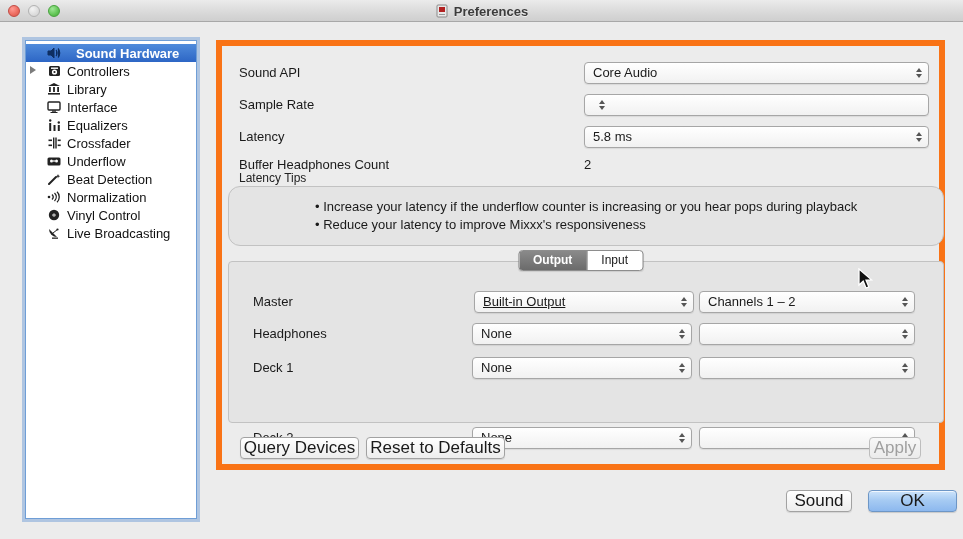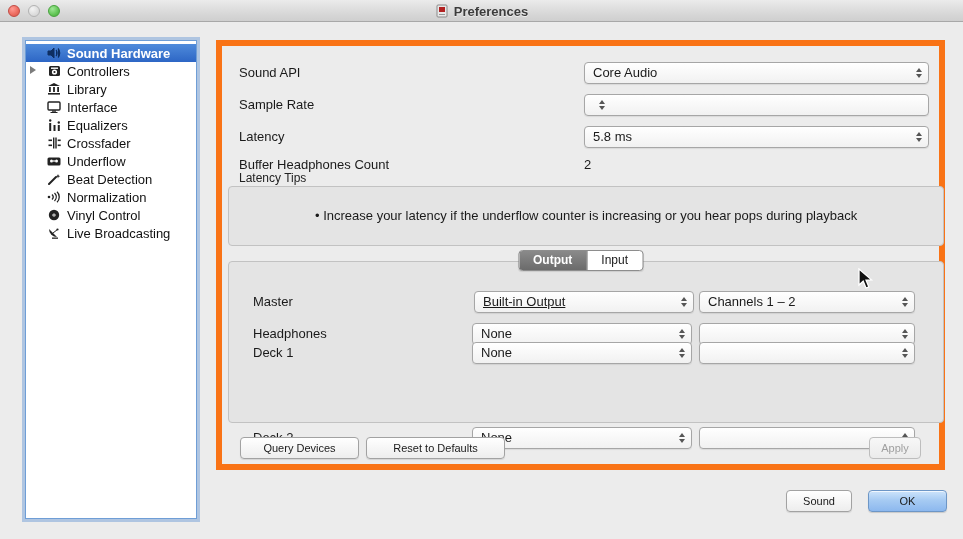--- a/index.html
+++ b/index.html
@@ -41,21 +41,21 @@
     padding-left:20px; cursor:default; color:#111;
   }
   .side-item .tri {
     position:absolute; left:4px; top:4px; width:0; height:0;
     border-left:6px solid #7c7c7c; border-top:4.5px solid transparent; border-bottom:4.5px solid transparent;
   }
   .side-item .sicon { width:16px; height:14px; margin-right:5px; flex:0 0 16px; display:flex; align-items:center; justify-content:center; }
   .side-item .sicon svg { display:block; }
   .side-item.selected {
     background:linear-gradient(#4f8bdb,#2d66c5);
-    color:#fff; font-weight:bold;
+    color:#fff; font-weight:bold;gap:9px;
   }
   .side-item.selected .sicon svg * { fill:#0e2f63; stroke:#0e2f63; }
 
   
   .panel {
     position:absolute; left:216px; top:40px; width:729px; height:430px;
     border:6px solid #f97316; background:#ececec;
   }
   .field-row { position:absolute; left:0; width:100%; height:22px; }
   .field-label { position:absolute; left:17px; top:0; line-height:22px; }
@@ -71,21 +71,21 @@
     width:18px; height:100%; display:flex; flex-direction:column;
     align-items:center; justify-content:center; gap:2px;
   }
   .combo .up { width:0;height:0;border-left:3.5px solid transparent;border-right:3.5px solid transparent;border-bottom:4.5px solid #555; }
   .combo .dn { width:0;height:0;border-left:3.5px solid transparent;border-right:3.5px solid transparent;border-top:4.5px solid #555; }
   .static-value { position:absolute; left:362px; top:0; line-height:22px; }
 
   .tips-label { position:absolute; left:17px; top:125px; font-size:12px; color:#222; }
   .tips-box {
     position:absolute; left:6px; top:140px; width:716px; height:60px;
-    background:#e4e4e4; border:1px solid #c2c2c2; border-radius:4px;
+    background:#e4e4e4; border:1px solid #c2c2c2; border-radius:12px;
     display:flex; align-items:center;
   }
   .tips-inner { margin-left:86px; }
   .tip-line { line-height:18px; }
   .tip-line::before { content:"• "; }
 
   
   .tabbar {
     position:absolute; top:204px; left:50%; transform:translateX(-50%);
     display:flex; height:21px; z-index:2;
@@ -102,21 +102,21 @@
     background:#e4e4e4; border:1px solid #c2c2c2; border-radius:4px;
   }
   .out-row { position:absolute; height:22px; width:100%; }
   .out-label { position:absolute; left:24px; line-height:22px; }
 
   
   .btn {
     position:absolute; height:22px; border:1px solid #a2a2a2; border-radius:4px;
     background:linear-gradient(#ffffff,#ededed);
     box-shadow:0 1px 1px rgba(0,0,0,.1);
-    font-family:inherit; font-size:11px; color:#1a1a1a;
+    font-family:inherit; font-size:17px; color:#1a1a1a;
     display:flex; align-items:center; justify-content:center; cursor:default;
   }
   .btn.disabled { color:#9f9f9f; background:linear-gradient(#f7f7f7,#ebebeb); border-color:#bdbdbd; box-shadow:none; }
   .btn.default {
     background:linear-gradient(#cde4fb,#a7cbf3 45%,#8cb8ee);
     border-color:#6d96c6;
     box-shadow:inset 0 1px 0 rgba(255,255,255,.7), 0 1px 1px rgba(0,0,0,.15);
   }
 
   .cursor { position:absolute; left:858px; top:268px; z-index:9; pointer-events:none; }
@@ -313,20 +313,21 @@
 
   <div class="field-row" style="top:108px;">
     <span class="field-label">Buffer Headphones Count</span>
     <span class="static-value">2</span>
   </div>
 
   <span class="tips-label">Latency Tips</span>
   <div class="tips-box">
     <div class="tips-inner">
       <div class="tip-line">Increase your latency if the underflow counter is increasing or you hear pops during playback</div>
+      <div class="tip-line">Reduce your latency to improve Mixxx's responsiveness</div>
     </div>
   </div>
 
   <div class="tabbar">
     <div class="tab selected">Output</div>
     <div class="tab">Input</div>
   </div>
 
   <div class="groupbox">
 
@@ -359,21 +360,21 @@
       </div>
       <div class="combo" style="left:470px; width:216px;">
         <span class="combo-text"></span>
         <span class="steppers">
             <span class="up"></span>
             <span class="dn"></span>
           </span>
       </div>
     </div>
 
-    <div class="out-row" style="top:80px;">
+    <div class="out-row" style="top:95px;">
       <span class="out-label">Deck 1</span>
       <div class="combo" style="left:243px; width:220px;">
         <span class="combo-text">None</span>
         <span class="steppers">
             <span class="up"></span>
             <span class="dn"></span>
           </span>
       </div>
       <div class="combo" style="left:470px; width:216px;">
         <span class="combo-text"></span>
@@ -402,19 +403,19 @@
       </div>
     </div>
   </div>
 
   <button class="btn" style="left:18px; top:391px; width:119px;">Query Devices</button>
   <button class="btn" style="left:144px; top:391px; width:139px;">Reset to Defaults</button>
   <button class="btn disabled" style="right:18px; top:391px; width:52px;">Apply</button>
 </div>
 
 <button class="btn" style="left:786px; top:490px; width:66px;">Sound</button>
-<button class="btn default" style="left:868px; top:490px; width:79px;">OK</button>
+<button class="btn default" style="left:868px; top:490px; width:89px;">OK</button>
 
 <div class="cursor">
   <svg width="18" height="22" viewBox="0 0 18 22">
       <path d="M1,1 L1,17 L5.2,13.2 L8,20 L10.8,18.8 L8,12 L13.5,11.8 Z" fill="#111" stroke="#fff" stroke-width="1.3"></path>
     </svg>
 </div>
 
 </body></html>

